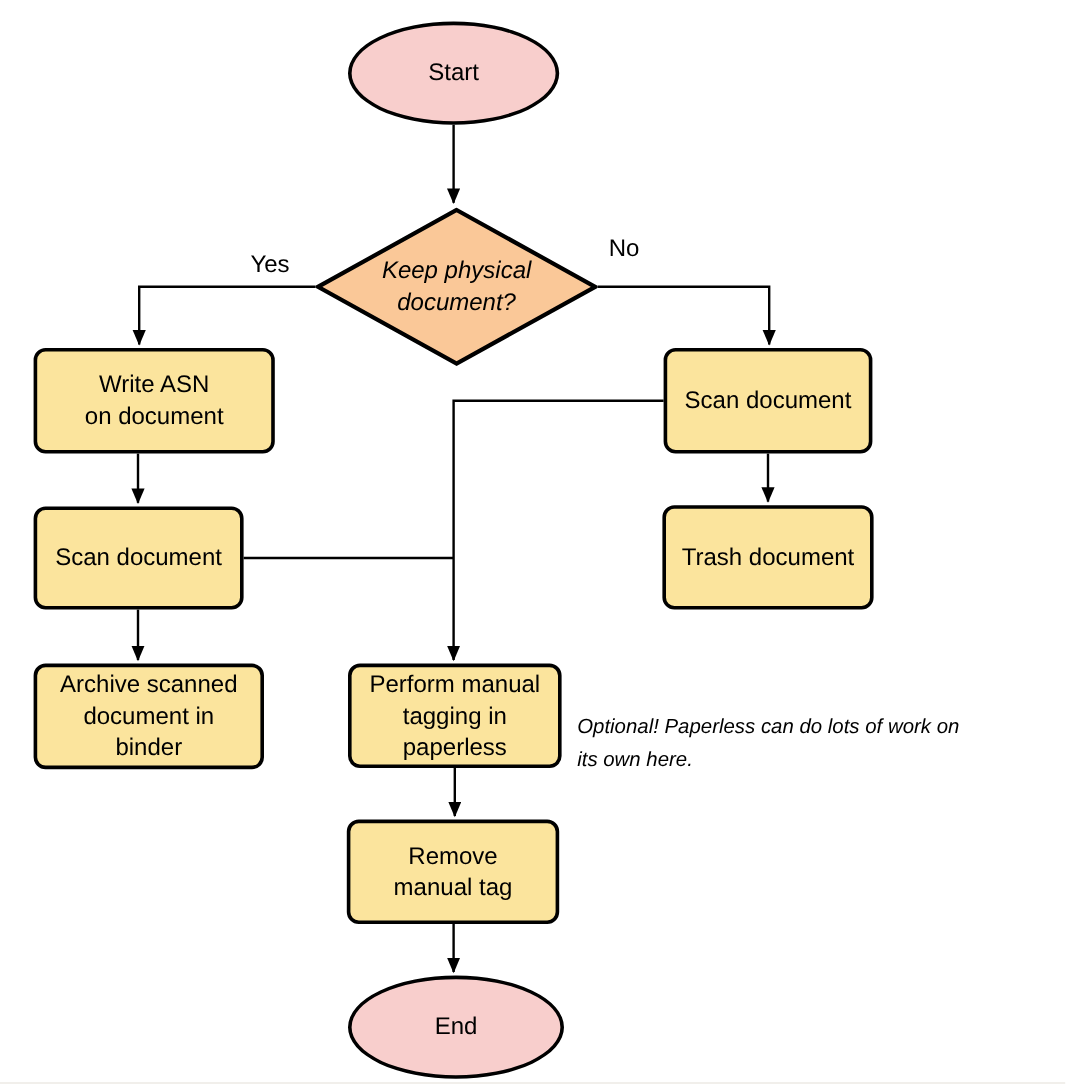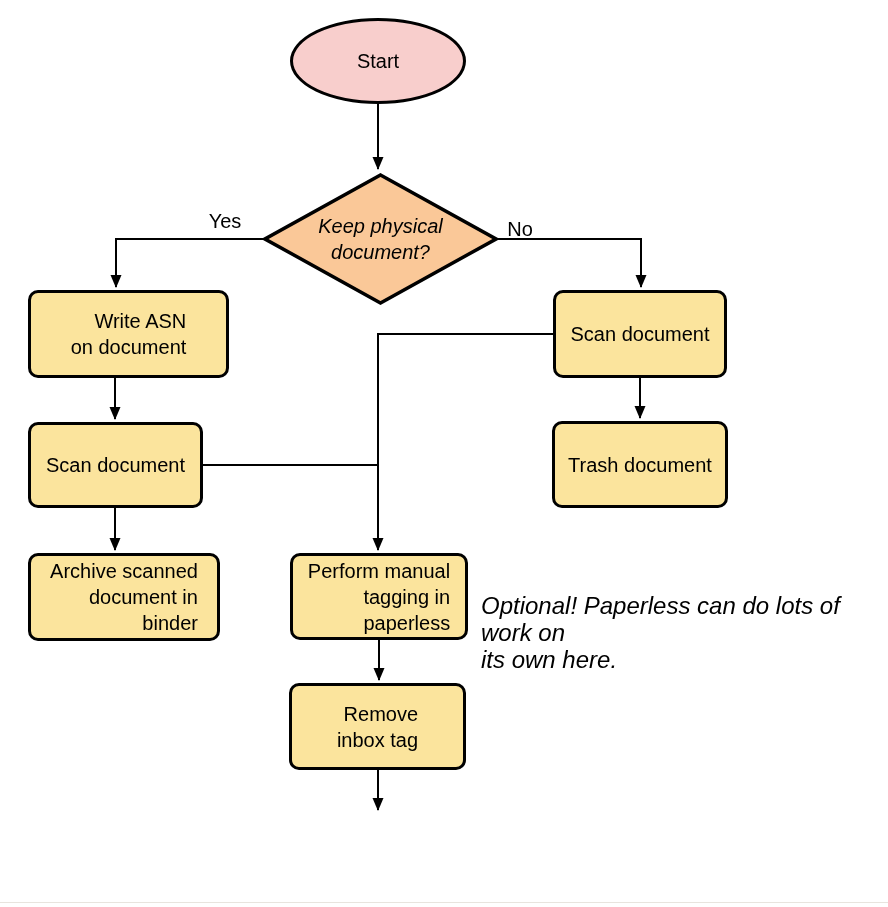--- a/index.html
+++ b/index.html
@@ -12,35 +12,35 @@
   }
   html,body{margin:0;padding:0;background:#fff;}
   .canvas{
     position:relative;width:888px;height:907px;background:var(--background);
     font-family:"Liberation Sans","DejaVu Sans",sans-serif;color:#000;overflow:hidden;
   }
   .connectors{position:absolute;left:0;top:0;}
   .connectors path{stroke:var(--stroke);stroke-width:2;fill:none;}
   .node{
     position:absolute;display:flex;align-items:center;justify-content:center;
-    text-align:right;white-space:pre-line;font-size:20px;line-height:26px;
+    text-align:center;white-space:pre-line;font-size:20px;line-height:26px;
     box-sizing:border-box;
   }
   .process{background:var(--process-fill);border:3px solid var(--stroke);border-radius:10px;}
   .terminator{background:var(--terminator-fill);border:3px solid var(--stroke);border-radius:50%;}
   .decision-wrap{position:absolute;}
   .decision-wrap svg{position:absolute;left:0;top:0;}
   .decision-wrap .decision-polygon{fill:var(--decision-fill);stroke:var(--stroke);stroke-width:3.5;}
   .decision-label{
     position:absolute;left:0;top:0;right:0;bottom:0;display:flex;align-items:center;
     justify-content:center;text-align:center;white-space:pre-line;font-size:20px;line-height:26px;font-style:italic;
   }
   .edge-label{position:absolute;font-size:20px;text-align:center;}
   .note{
-    position:absolute;left:481px;top:592px;width:404px;font-size:24px;
+    position:absolute;left:481px;top:592px;width:404px;font-size:17px;
     font-style:italic;line-height:27px;white-space:pre-line;
   }
   .divider{position:absolute;left:0;right:0;top:902px;height:0;border-top:1px solid var(--divider);}
 </style>
 </head>
 <body>
 
 <div class="canvas">
 
   <svg class="connectors" width="888" height="907" aria-hidden="true">
@@ -67,21 +67,21 @@
 
   <div class="decision-wrap" style="left:263px;top:173px;width:235px;height:132px">
     <svg width="235" height="132" viewBox="0 0 235 132">
       <polygon class="decision-polygon" points="117.5,2 233,66 117.5,130 2,66"></polygon>
     </svg>
     <span class="decision-label">Keep physical
 document?</span>
   </div>
 
   <div class="edge-label" style="left:200px;top:210px;width:50px">Yes</div>
-  <div class="edge-label" style="left:495px;top:218px;width:50px">No</div>
+  <div class="edge-label" style="left:495px;top:196px;width:50px">No</div>
 
   <div class="node process" style="left:28px;top:290px;width:201px;height:88px">
     <span>Write ASN
 on document</span>
   </div>
 
   <div class="node process" style="left:28px;top:422px;width:175px;height:86px">
     <span>Scan document</span>
   </div>
 
@@ -103,19 +103,22 @@
     <span>Perform manual
 tagging in
 paperless</span>
   </div>
 
   <div class="note">Optional! Paperless can do lots of work on
 its own here.</div>
 
   <div class="node process" style="left:289px;top:683px;width:177px;height:87px">
     <span>Remove
-inbox tag</span>
+manual tag</span>
   </div>
 
+  <div class="node terminator" style="left:290px;top:813px;width:180px;height:86px">
+    <span>End</span>
+  </div>
 
   <div class="divider"></div>
 
 </div>
 
 </body></html>

